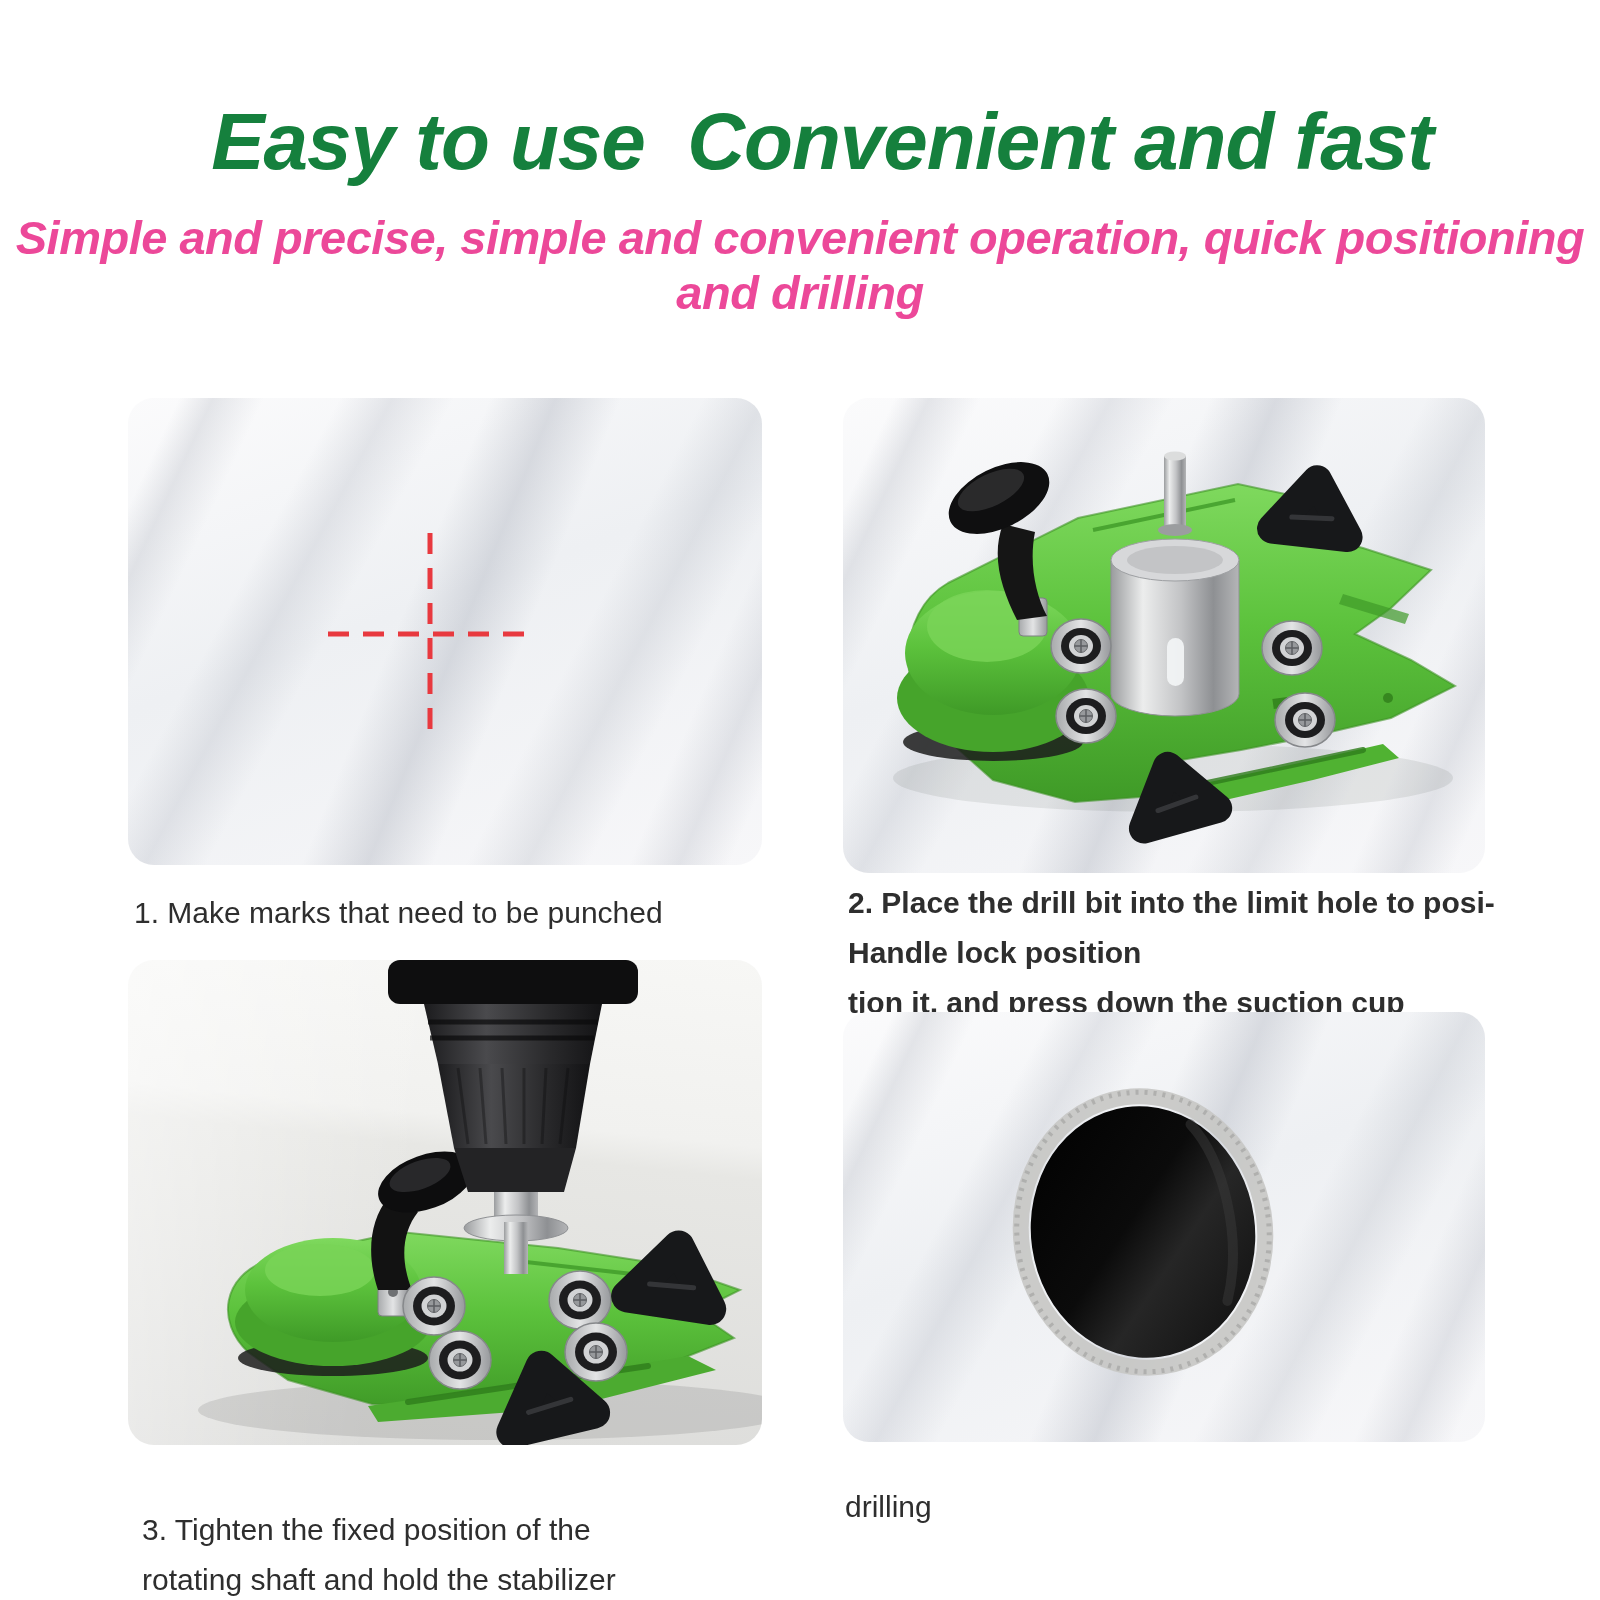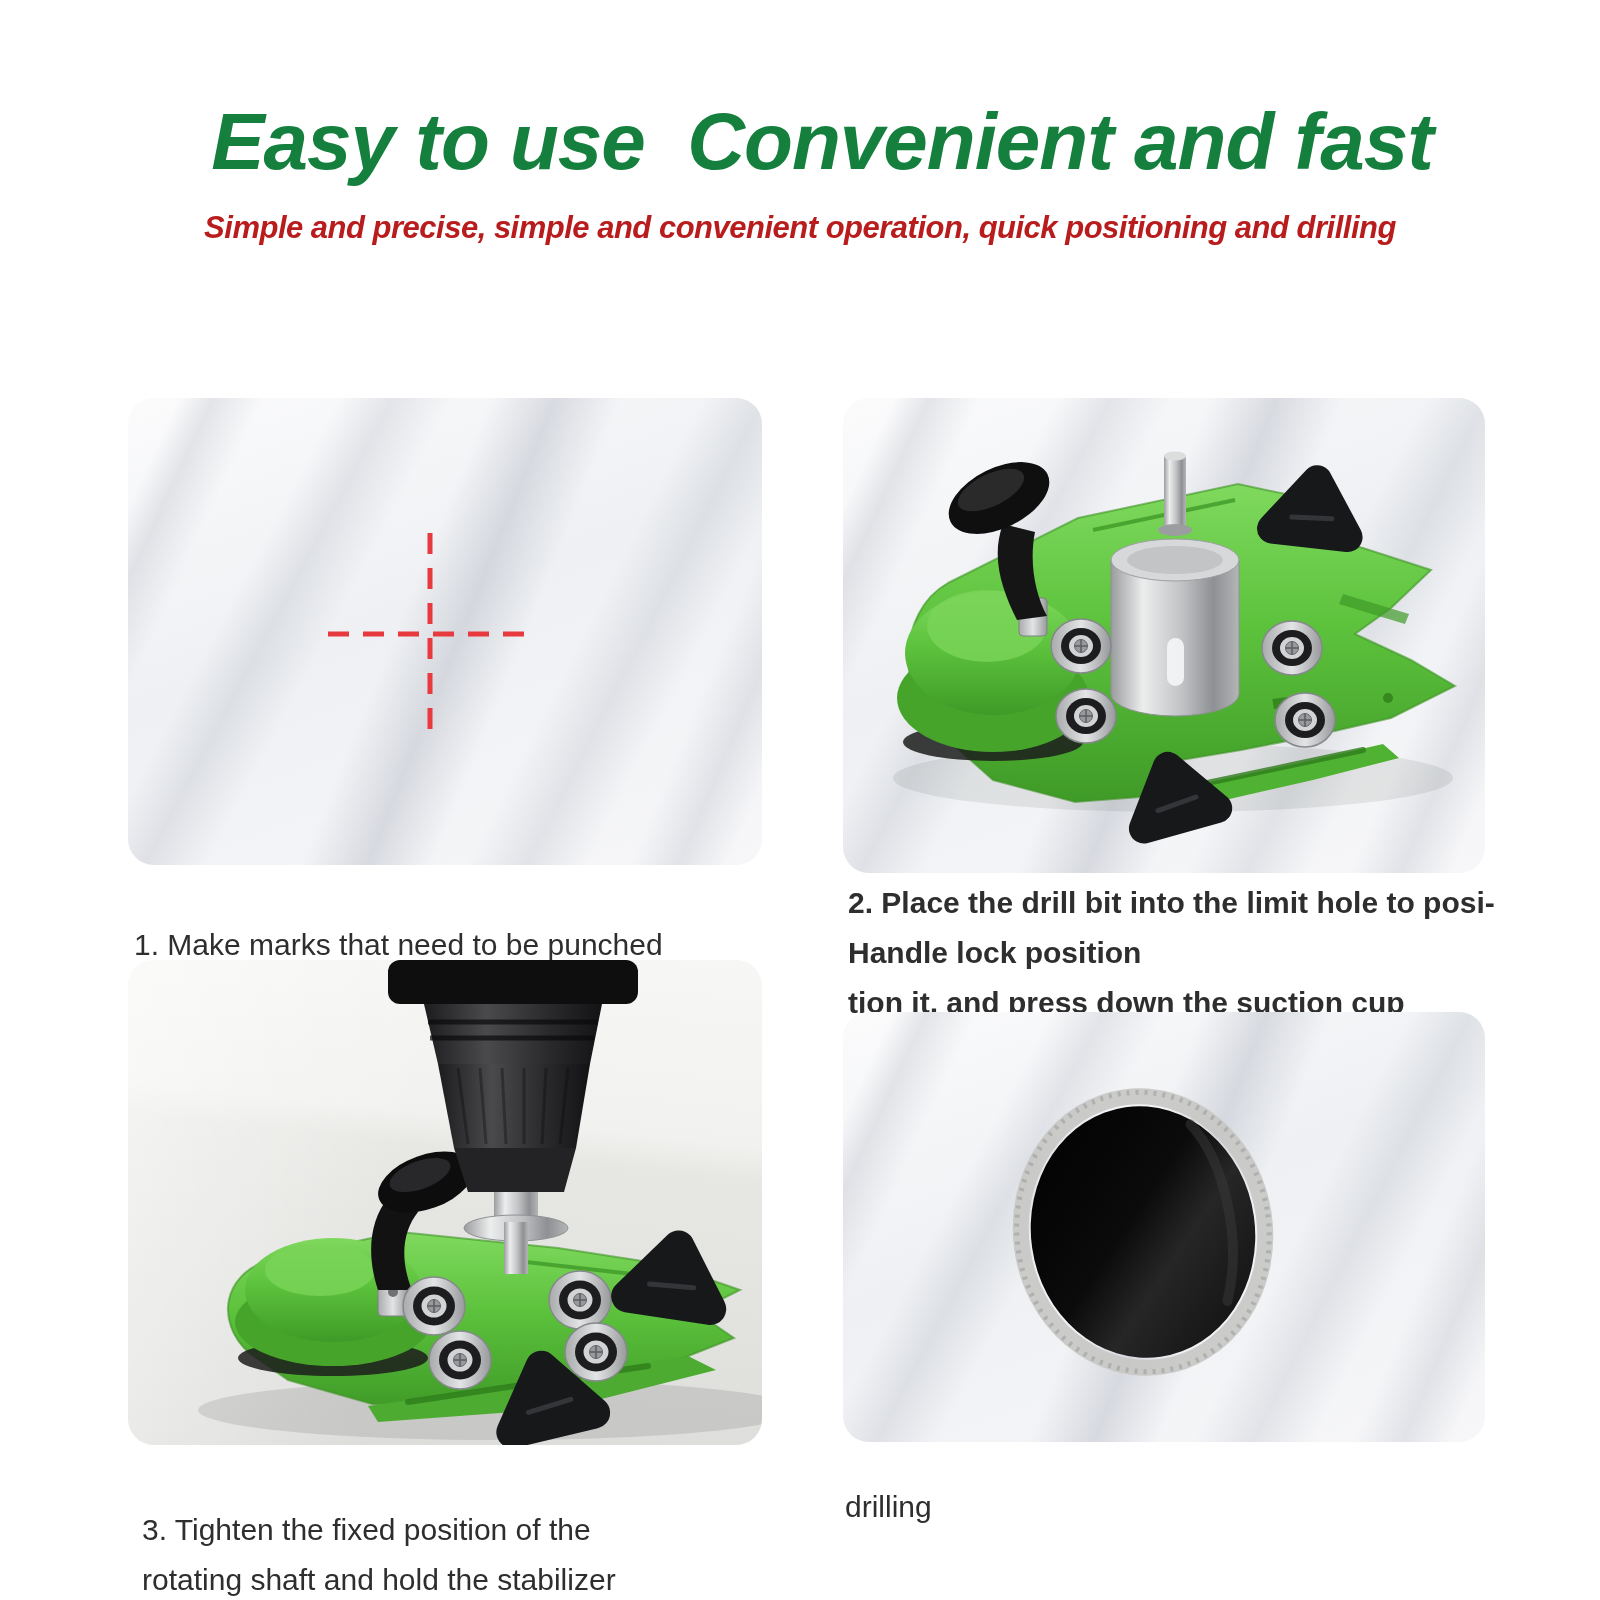--- a/index.html
+++ b/index.html
@@ -8,21 +8,21 @@
     position:relative; width:1600px; height:1600px; background:#ffffff;
     font-family:"Liberation Sans", sans-serif; overflow:hidden;
   }
   .title {
     position:absolute; top:96px; left:0; width:100%; text-align:center;
     font-size:80px; font-weight:bold; font-style:italic; color:#15803d;
     letter-spacing:-1px; white-space:pre;margin-left:22px;
   }
   .subtitle {
     position:absolute; top:210px; left:0; width:100%; text-align:center;
-    font-size:31px; font-weight:bold; font-style:italic; color:#b91c1c;
+    font-size:47px; font-weight:bold; font-style:italic; color:#ec4899;
     letter-spacing:-0.5px;
   }
   .panel { position:absolute; border-radius:26px; overflow:hidden; }
   .panel svg { position:absolute; left:0; top:0; width:100%; height:100%; display:block; }
   
   .marble {
     background-color:#f3f4f6;
     background-image:
       linear-gradient(115deg, rgba(0,0,0,0) 6%, rgba(176,180,190,0.30) 10%, rgba(0,0,0,0) 16%),
       linear-gradient(118deg, rgba(0,0,0,0) 24%, rgba(168,173,185,0.26) 30%, rgba(0,0,0,0) 37%),
@@ -36,21 +36,21 @@
     background-image:
       linear-gradient(100deg, rgba(255,255,255,0.55) 0%, rgba(255,255,255,0) 45%),
       linear-gradient(186deg, #f7f7f5 0%, #f1f1ef 34%, #e7e7e4 40%, #dcdcda 100%);
     background-color:#e9e9e7;
   }
   #p1 { left:128px; top:398px;  width:634px; height:467px; }
   #p2 { left:843px; top:398px;  width:642px; height:475px; }
   #p3 { left:128px; top:960px;  width:634px; height:485px; }
   #p4 { left:843px; top:1012px; width:642px; height:430px; }
   .cap { position:absolute; font-size:30px; color:#2e2e2e; line-height:50px; font-weight:400; }
-  #c1 { left:134px; top:888px;  width:640px;margin-top:32px; }
+  #c1 { left:134px; top:888px;  width:640px; }
   #c2 { left:848px; top:878px;  width:660px;font-weight:bold; }
   #c3 { left:142px; top:1482px; width:640px;margin-top:23px; }
   #c4 { left:845px; top:1482px; width:660px; }
 </style>
 </head>
 <body>
 
 <div class="page">
 
   <h1 class="title">Easy to use  Convenient and fast</h1>

